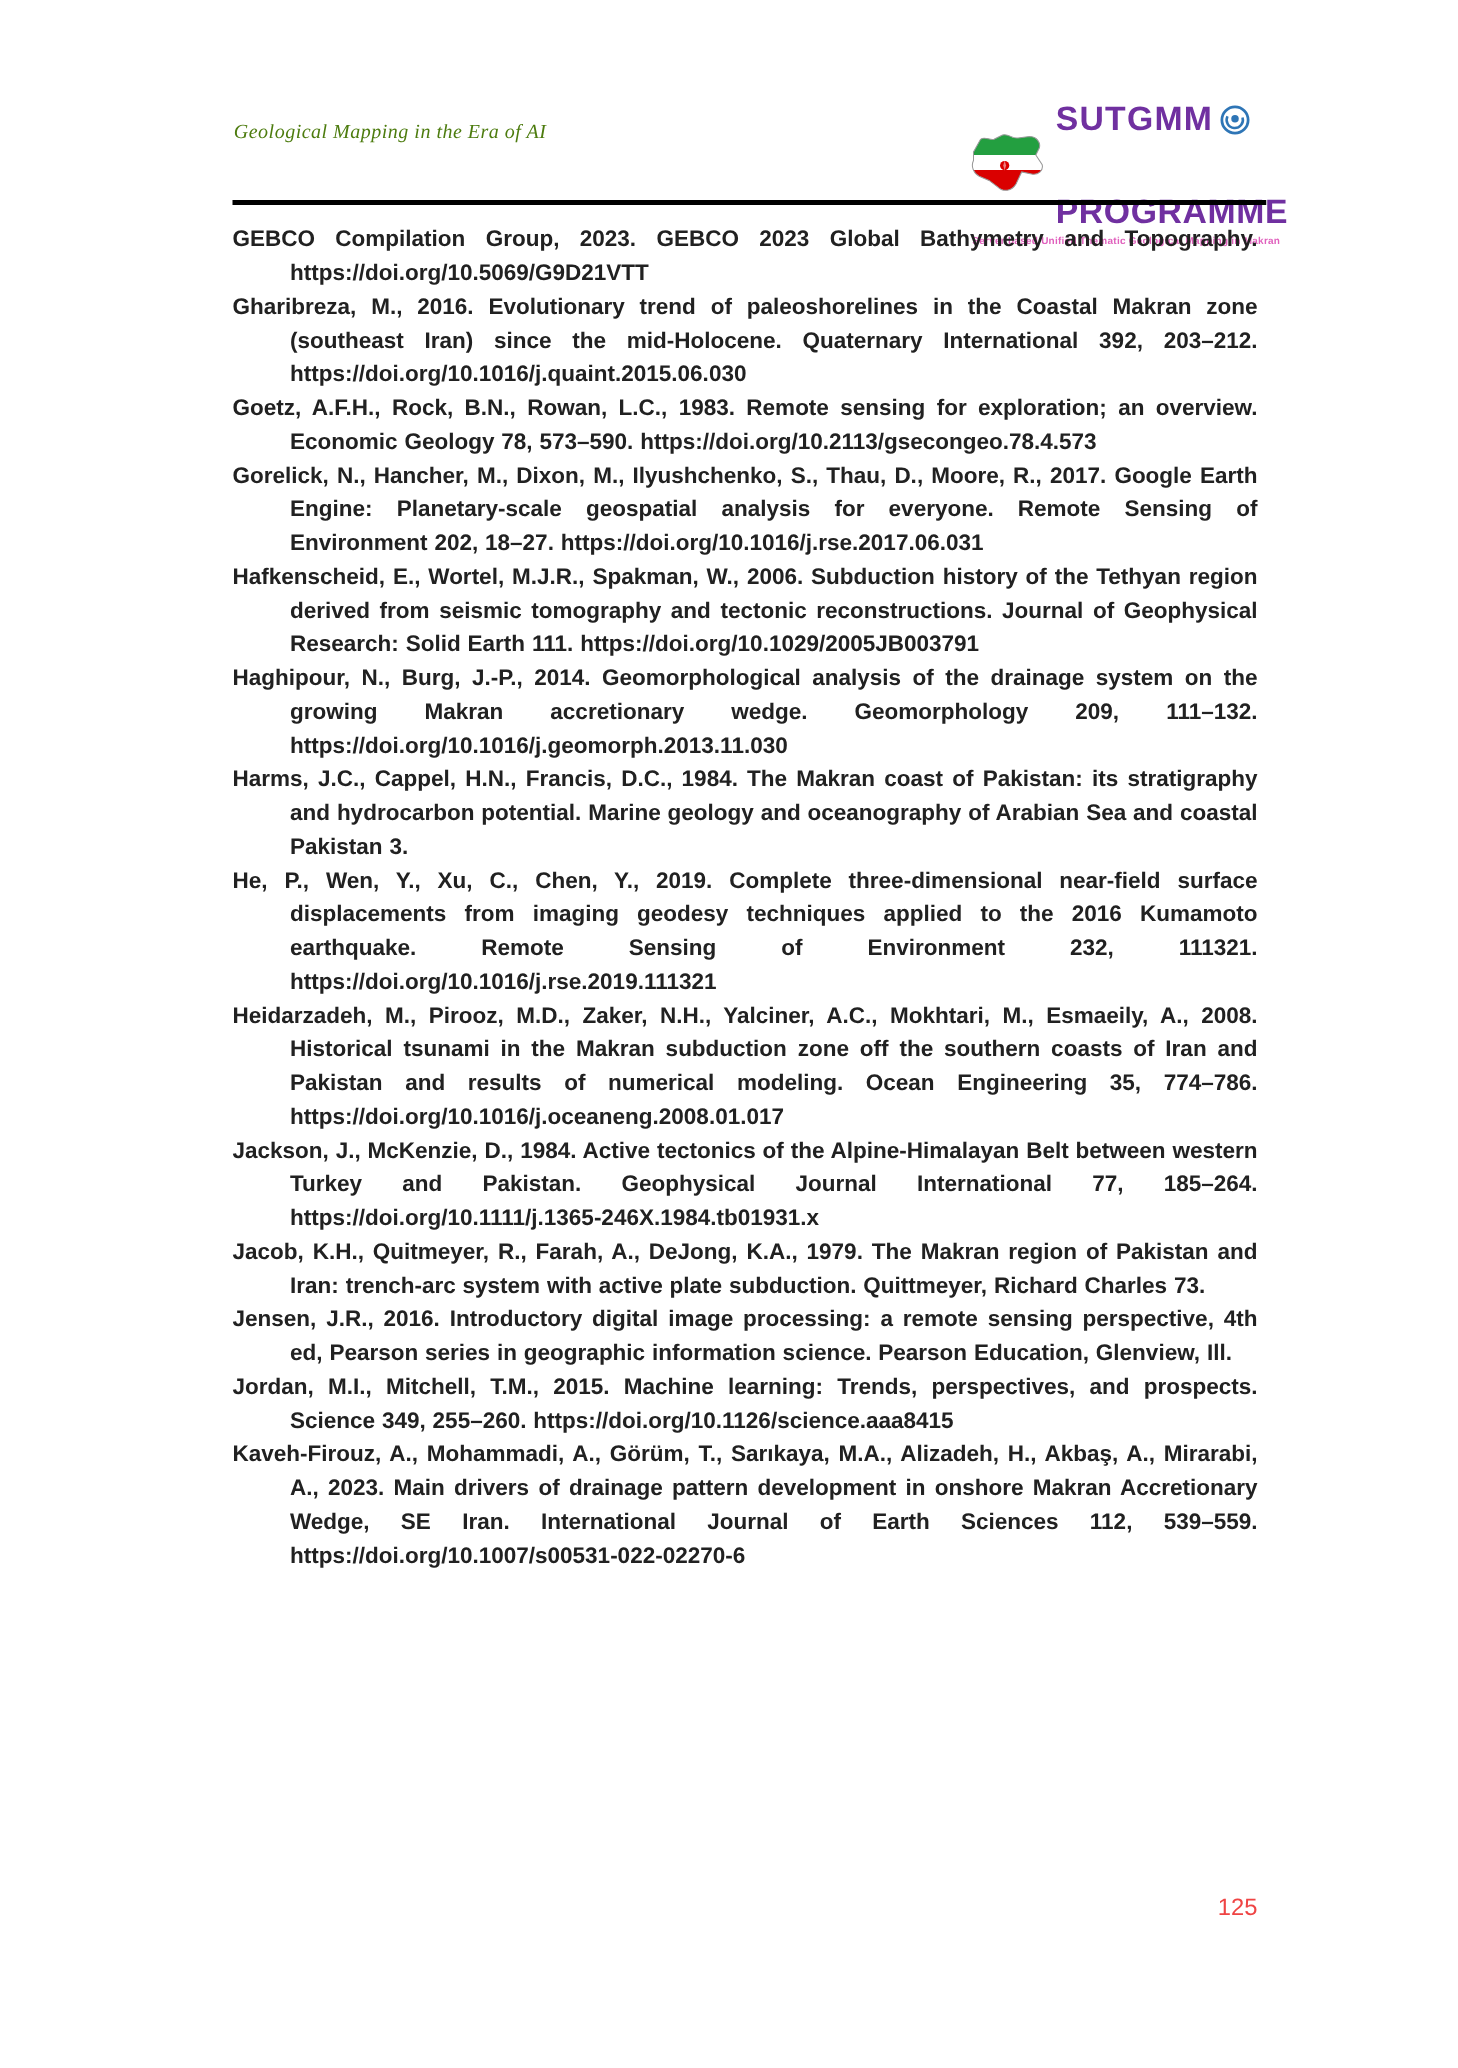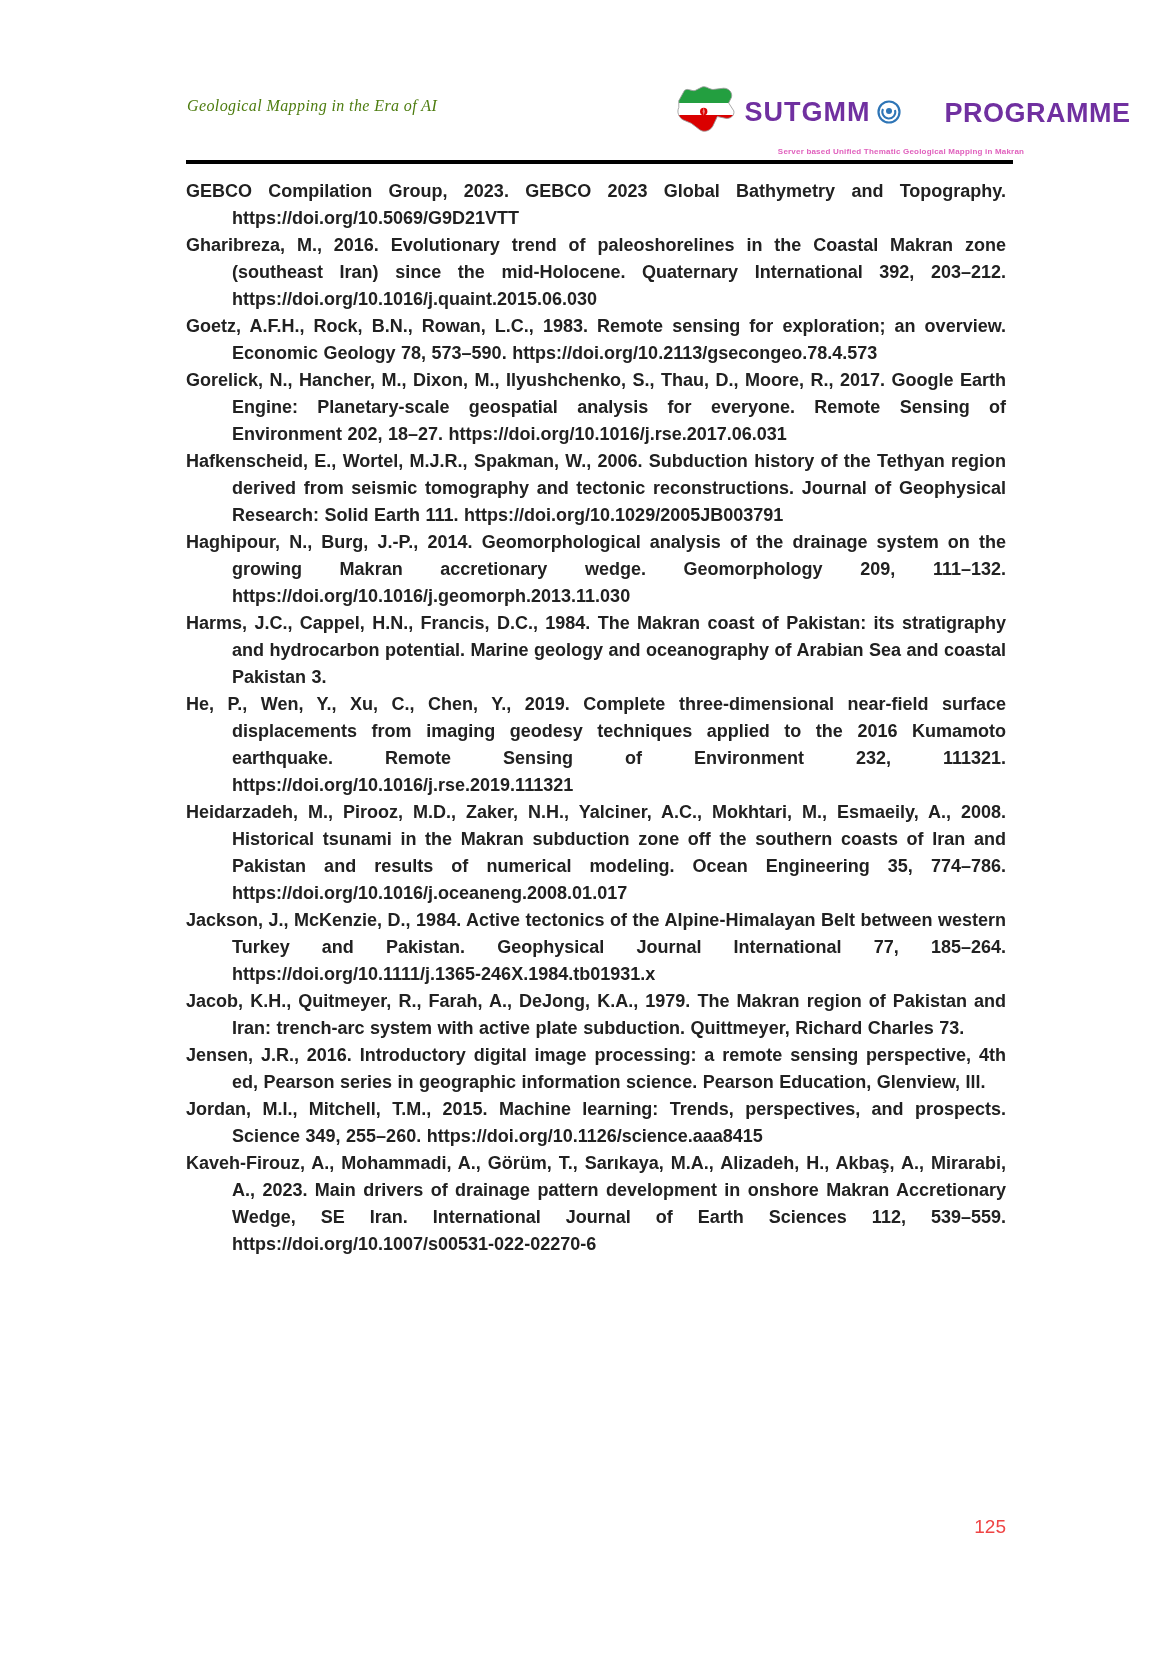--- a/index.html
+++ b/index.html
@@ -18,21 +18,21 @@
     position: absolute; left: 187px; top: 97px;
     font-style: italic; font-size: 16px; letter-spacing: 0.4px;
     color: #4d7c0f; white-space: nowrap; font-family: Liberation Serif, serif;
   }
   .logo {
     position: absolute; left: 788px; top: 82px; width: 226px;
     display: flex; flex-direction: column; align-items: center;
   }
   .logo-main { display: flex; align-items: center; gap: 5px; }
   .iran-map { width: 68px; height: 60px; flex: 0 0 auto; }
-  .logo-words { display: flex; flex-direction: row; line-height: 1; gap: 44px; }
+  .logo-words { display: flex; flex-direction: column; line-height: 1; gap: 44px; }
   .logo-line1 { display: flex; align-items: center; gap: 6px; }
   .sutgmm {
     font-weight: bold; font-size: 27px; letter-spacing: 1px;
     color: var(--logo-purple, #7030a0);
   }
   .programme {
     font-weight: bold; font-size: 27px; letter-spacing: 0.5px;
     color: var(--logo-purple, #7030a0); margin-top: 3px;
   }
   .globe { width: 24px; height: 24px; }

